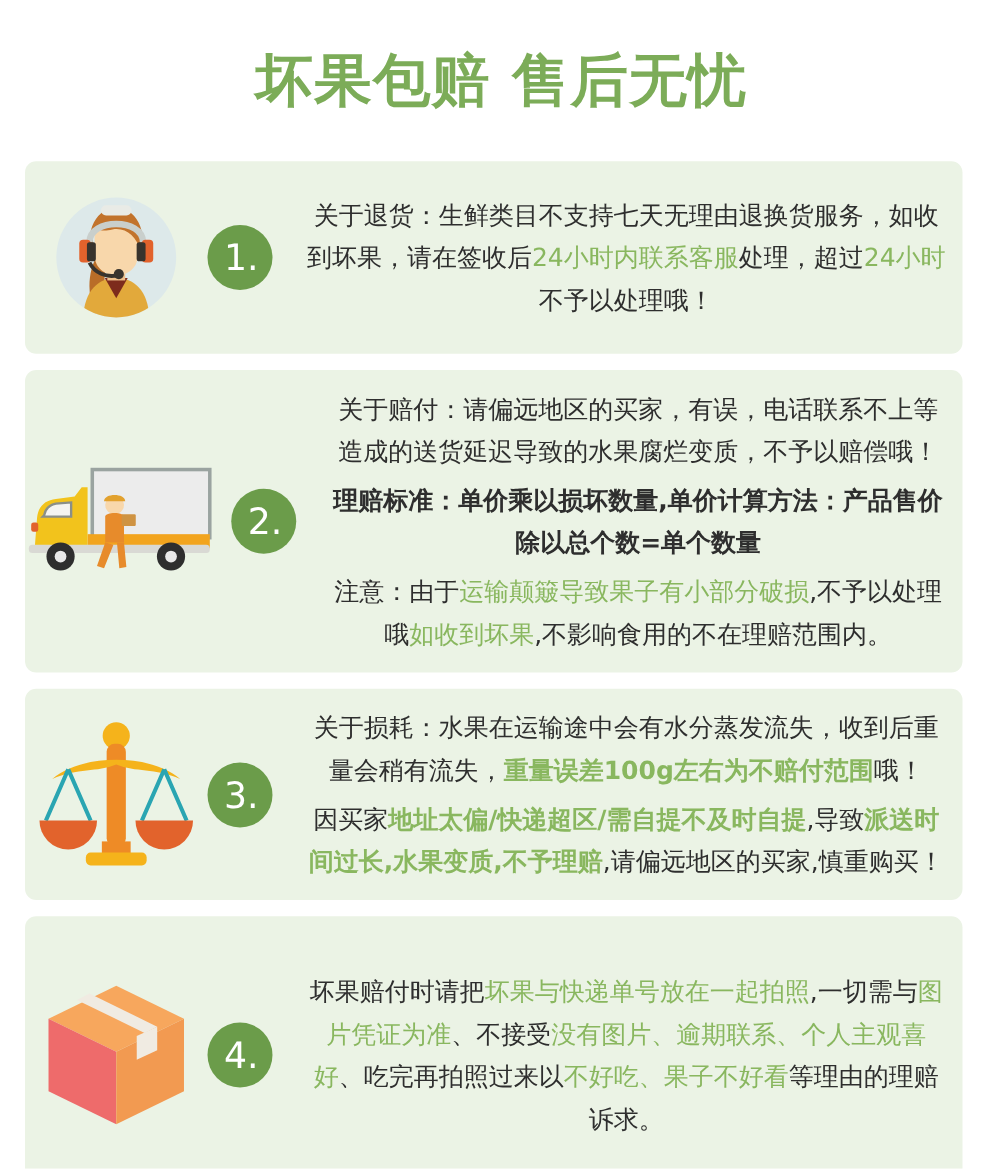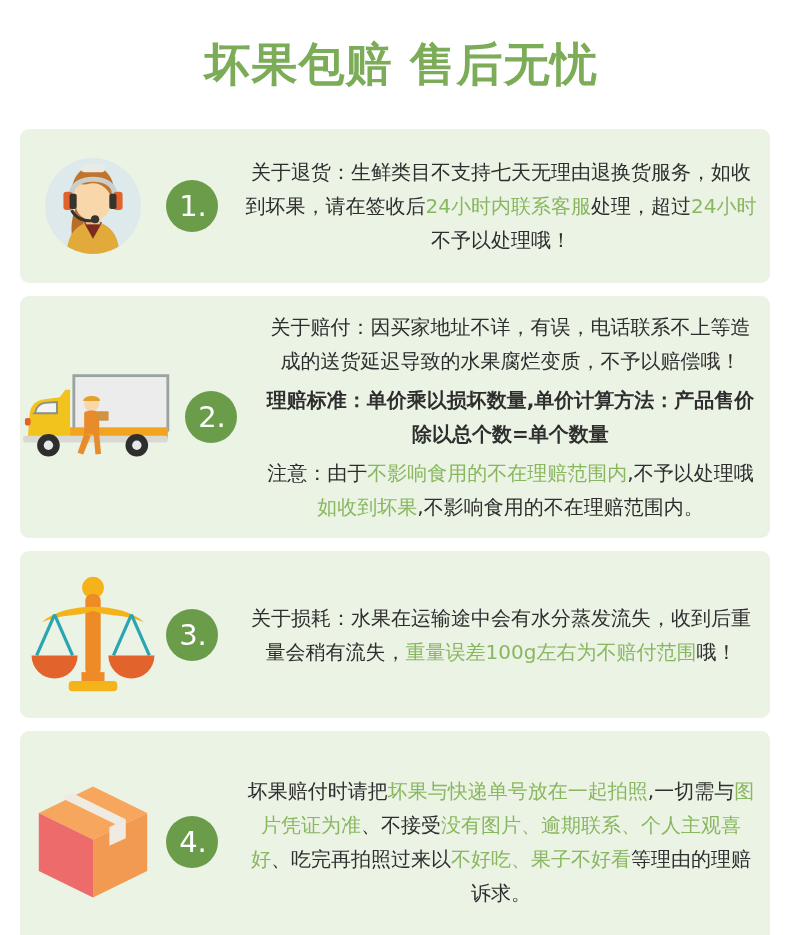--- a/index.html
+++ b/index.html
@@ -46,21 +46,21 @@
   }
   .text{
     flex:1;padding-right:8px;
     font-size:20px;line-height:34px;color:var(--text-dark);
     font-weight:400;
   }
   .para{margin:4px;text-align:center;}
   .para + .para{margin-top:5px;}
   .para.bold{font-weight:700;}
   .seg-green{color:var(--hl-green);}
-  .seg-bold{font-weight:400;}
+  .seg-bold{font-weight:700;}
 </style>
 </head>
 <body>
 
 <div class="page">
   <h1 class="title">坏果包赔 售后无忧</h1>
   <div class="cards" id="cards">
       <section class="card">
     <div class="icon-wrap">
   <svg viewBox="0 0 100 100" width="102" height="102">
@@ -110,42 +110,43 @@
     <circle cx="76" cy="36" r="8" fill="#f8d7ab"></circle>
     <path d="M67 33 C67 26 85 26 85 33 Z" fill="#e2a12e"></path>
     <path d="M68 46 C68 42 84 42 84 46 L84 68 L68 68 Z" fill="#e78b2b"></path>
     <rect x="82" y="44" width="12" height="10" rx="1" fill="#cf9342"></rect>
     <path d="M68 68 L61 88 L67 90 L75 70 Z" fill="#e78b2b"></path>
     <path d="M78 68 L80 90 L86 89 L84 68 Z" fill="#e78b2b"></path>
   </svg>
         </div>
     <div class="badge">2.</div>
     <div class="text">
-          <p class="para"><span>关于赔付：因买家地址不详，有误，电话联系不上等造成的送货延迟导致的水果腐烂变质，不予以赔偿哦！</span></p>
+          <p class="para"><span>关于赔付：请偏远地区的买家，有误，电话联系不上等造成的送货延迟导致的水果腐烂变质，不予以赔偿哦！</span></p>
           <p class="para bold"><span>理赔标准：单价乘以损坏数量,单价计算方法：产品售价除以总个数=单个数量</span></p>
-          <p class="para"><span>注意：由于</span><span class="seg-green">不影响食用的不在理赔范围内</span><span>,不予以处理哦</span><span class="seg-green">如收到坏果</span><span>,不影响食用的不在理赔范围内。</span></p>
+          <p class="para"><span>注意：由于</span><span class="seg-green">运输颠簸导致果子有小部分破损</span><span>,不予以处理哦</span><span class="seg-green">如收到坏果</span><span>,不影响食用的不在理赔范围内。</span></p>
         </div>
   </section>
       <section class="card">
     <div class="icon-wrap">
   <svg viewBox="0 0 100 100" width="128" height="128">
     <circle cx="50" cy="13" r="8.5" fill="#f5b31b"></circle>
     <rect x="44" y="18" width="12" height="64" rx="5" fill="#ee8b26"></rect>
     <path d="M10 40 C28 24 72 24 90 40 C74 33 62 36 50 31 C38 36 26 33 10 40 Z" fill="#f5b31b"></path>
     <path d="M20 34 L6 66 M20 34 L34 66" stroke="#2aa5b2" stroke-width="2.5" fill="none"></path>
     <path d="M80 34 L66 66 M80 34 L94 66" stroke="#2aa5b2" stroke-width="2.5" fill="none"></path>
     <path d="M2 66 A18 18 0 0 0 38 66 Z" fill="#e2632c"></path>
     <path d="M62 66 A18 18 0 0 0 98 66 Z" fill="#e2632c"></path>
     <rect x="41" y="79" width="18" height="8" fill="#ee8b26"></rect>
     <rect x="31" y="86" width="38" height="8" rx="3" fill="#f5b31b"></rect>
   </svg>
         </div>
     <div class="badge">3.</div>
     <div class="text">
           <p class="para"><span>关于损耗：水果在运输途中会有水分蒸发流失，收到后重量会稍有流失，</span><span class="seg-green seg-bold">重量误差100g左右为不赔付范围</span><span>哦！</span></p>
+          <p class="para"><span>因买家</span><span class="seg-green seg-bold">地址太偏/快递超区/需自提不及时自提</span><span>,导致</span><span class="seg-green seg-bold">派送时间过长,水果变质,不予理赔</span><span>,请偏远地区的买家,慎重购买！</span></p>
         </div>
   </section>
       <section class="card">
     <div class="icon-wrap">
   <svg viewBox="0 0 100 100" width="126" height="126">
     <polygon points="50,6 93,27 50,48 7,27" fill="#f7a75d"></polygon>
     <polygon points="7,27 50,48 50,94 7,73" fill="#ee6b6b"></polygon>
     <polygon points="93,27 50,48 50,94 93,73" fill="#f29a51"></polygon>
     <polygon points="25,15 33,11 76,32 68,36" fill="#f0ebe2"></polygon>
     <polygon points="63,38 76,32 76,47 63,53" fill="#f0ebe2"></polygon>

